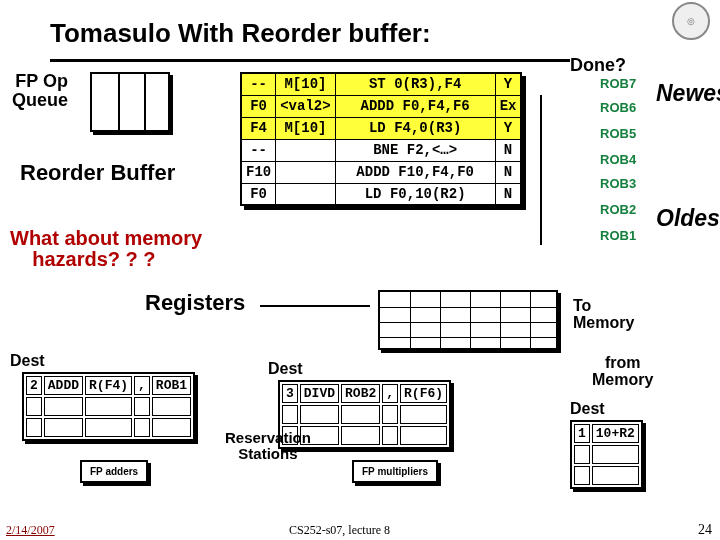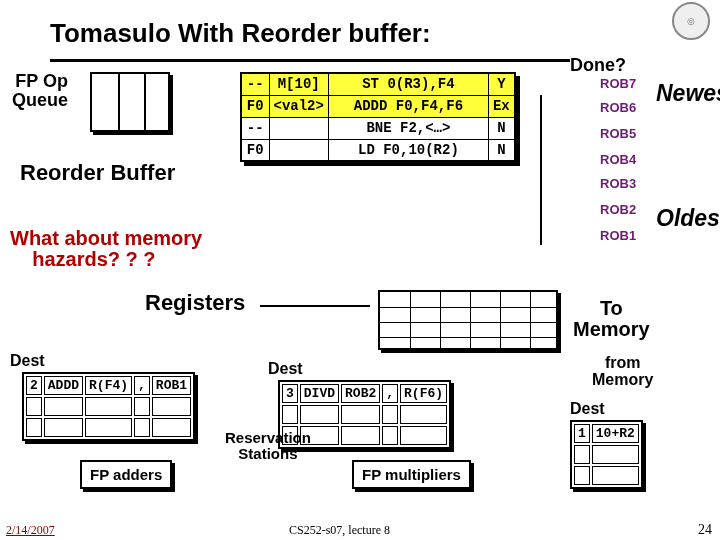--- a/index.html
+++ b/index.html
@@ -100,21 +100,21 @@
   .rob td.c3{width:160px;}
   .rob td.c4{width:26px;}
   .rob .hl { background:#ffff3a; }
 
   .robtag {
     position:absolute;
     left:600px;
     font-family:"Comic Sans MS","Arial";
     font-size:13px;
     font-weight:bold;
-    color:#701a75;
+    color:#15803d;
   }
   .sidelabel{
     position:absolute;
     left:656px;
     font-family:"Comic Sans MS","Arial";
     font-size:23px;
     font-weight:bold;
     font-style:italic;
   }
 
@@ -131,22 +131,21 @@
     border:2px solid #000;
     background:#fff;
     box-shadow:3px 3px 0 #000;
   }
   .reg-box .row{position:absolute;left:0;right:0;border-top:1px solid #000;}
   .reg-box .col{position:absolute;top:0;bottom:0;border-left:1px solid #000;}
   .tomem{
     position:absolute;
     left:573px; top:298px;
     font-family:"Comic Sans MS","Arial";
-    font-size:20px; font-weight:bold;
-    text-align:center;
+    font-size:16px; font-weight:bold;
     line-height:1.05;
   }
   .frommem{
     position:absolute;
     left:592px; top:355px;
     font-family:"Comic Sans MS","Arial";
     font-size:16px; font-weight:bold;
     text-align:center;
     line-height:1.05;
   }
@@ -176,21 +175,21 @@
     text-align:center;
     line-height:1.05;
   }
 
   .unitbox{
     position:absolute;
     border:2px solid #000;
     background:#fff;
     box-shadow:3px 3px 0 #000;
     font-family:"Comic Sans MS","Arial";
-    font-size:15px; font-weight:bold;
+    font-size:10px; font-weight:bold;
     padding:4px 8px;
   }
 
   .footer-date{
     position:absolute; left:6px; bottom:2px;
     font-size:12px; font-family:"Times New Roman",serif;
     text-decoration:underline;
     color:#800;
   }
   .footer-mid{
@@ -235,23 +234,35 @@
         <td class="c3 hl">ST 0(R3),F4</td>
         <td class="c4 hl">Y</td>
       </tr>
   <tr>
         <td class="c1 hl">F0</td>
         <td class="c2 hl">&lt;val2&gt;</td>
         <td class="c3 hl">ADDD F0,F4,F6</td>
         <td class="c4 hl">Ex</td>
       </tr>
   <tr>
+        <td class="c1 hl">F4</td>
+        <td class="c2 hl">M[10]</td>
+        <td class="c3 hl">LD F4,0(R3)</td>
+        <td class="c4 hl">Y</td>
+      </tr>
+  <tr>
         <td class="c1">--</td>
         <td class="c2"></td>
         <td class="c3">BNE F2,&lt;…&gt;</td>
+        <td class="c4">N</td>
+      </tr>
+  <tr>
+        <td class="c1">F10</td>
+        <td class="c2"></td>
+        <td class="c3">ADDD F10,F4,F0</td>
         <td class="c4">N</td>
       </tr>
   <tr>
         <td class="c1">F0</td>
         <td class="c2"></td>
         <td class="c3">LD F0,10(R2)</td>
         <td class="c4">N</td>
       </tr>
 </tbody>
   </table>

